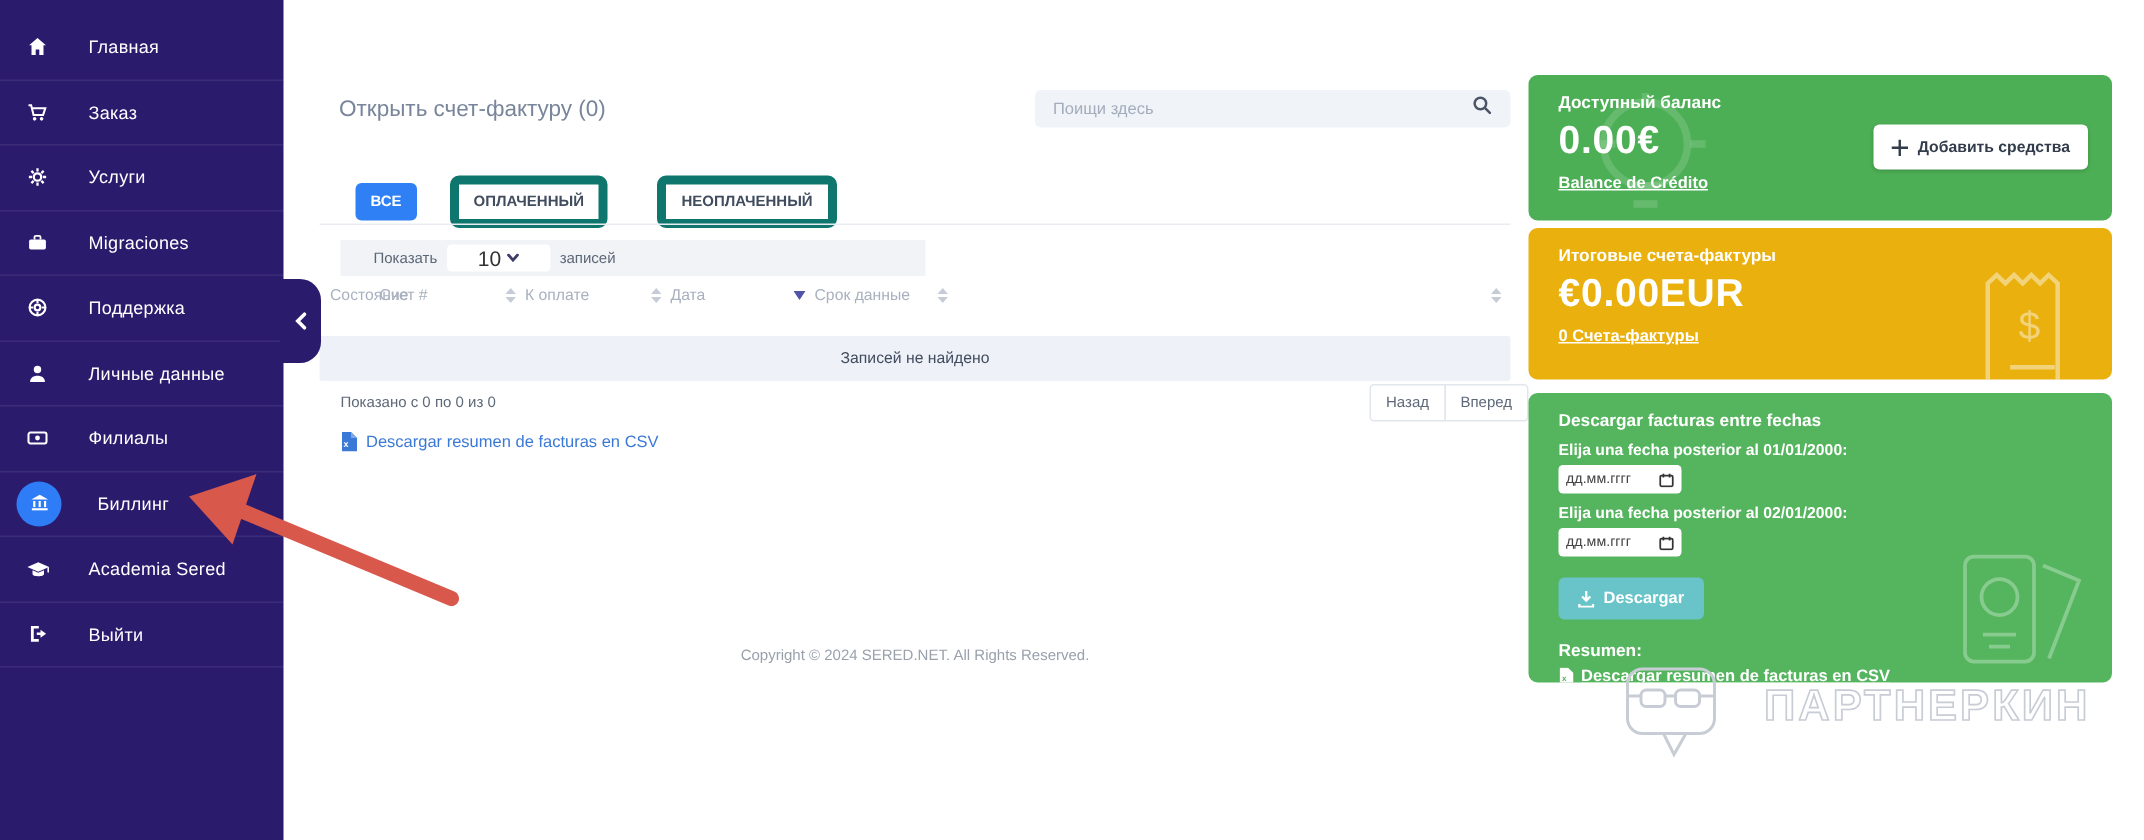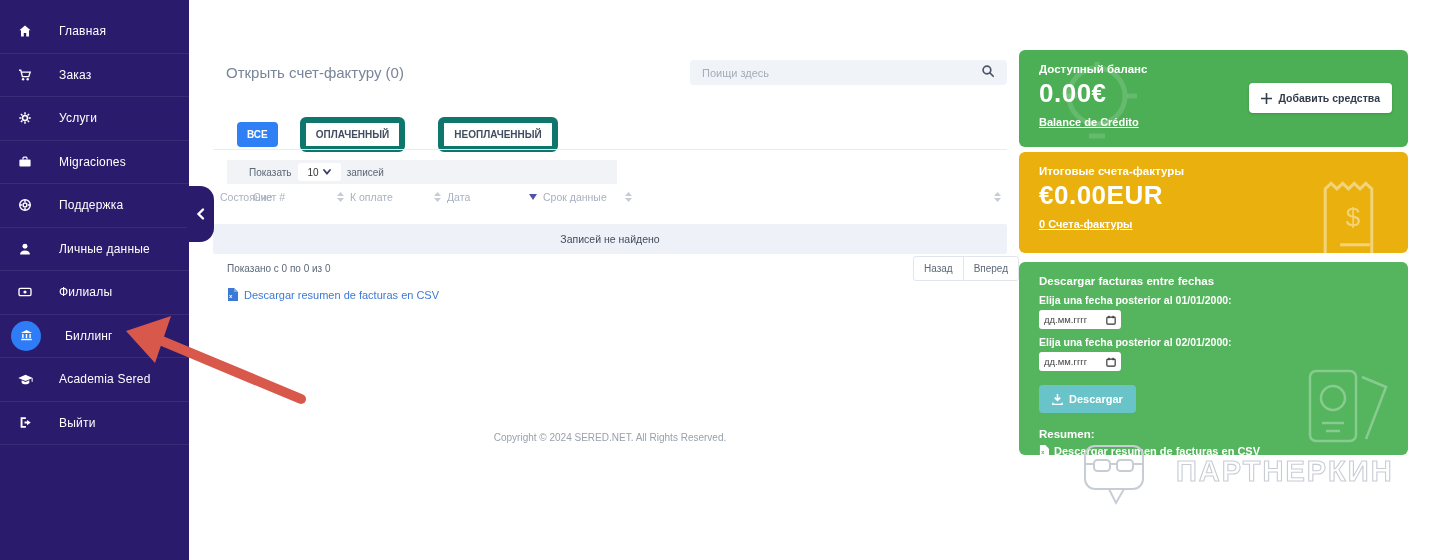--- a/index.html
+++ b/index.html
@@ -32,22 +32,22 @@
              border-radius:4px; padding:7px 10px; cursor:pointer; }
   .btn-outline { background:#fff; color:#414d5f; font-size:10px; font-weight:700;
                  border:6px solid #0f766e; border-radius:6px; padding:6px 10px; cursor:pointer; }
   .btn-outline.b1 { margin-left:22px; } .btn-outline.b2 { margin-left:33px; }
 
   .rule { position:absolute; left:213px; top:149px; width:794px; height:1px; background:#e9edf2; }
 
   .show-bar { position:absolute; left:227px; top:160px; width:390px; height:24px; background:#f1f3f7;
               display:flex; align-items:center; padding-left:22px; font-size:10px; color:#5c6776; }
   .show-select { background:#fff; border-radius:3px; height:18px; min-width:34px; margin:0 6px;
-                 display:flex; align-items:center; justify-content:center; gap:4px; padding:0 10px;
-                 font-size:10px; color:#333; cursor:pointer; }
+                 display:flex; align-items:center; justify-content:center; gap:4px; padding:0 21px;
+                 font-size:14px; color:#333; cursor:pointer; }
 
   .table-head { position:absolute; left:213px; top:184px; width:794px; height:26px; display:flex;
                 align-items:center; padding-left:7px; font-size:10.5px; color:#a9b1bf; }
   .th { display:flex; align-items:center; justify-content:space-between; padding-right:6px; cursor:pointer; }
   .th.c1 { width:33px; } .th.c2 { width:97px;text-align:right; } .th.c3 { width:97px; } .th.c4 { width:96px; }
   .th.c5 { width:95px; } .th.c6 { flex:1; }
 
   .empty-row { position:absolute; left:213px; top:224px; width:794px; height:30px; background:#eef1f7;
                border-radius:2px; display:flex; align-items:center; justify-content:center;
                font-size:10.5px; color:#414c5e; }

